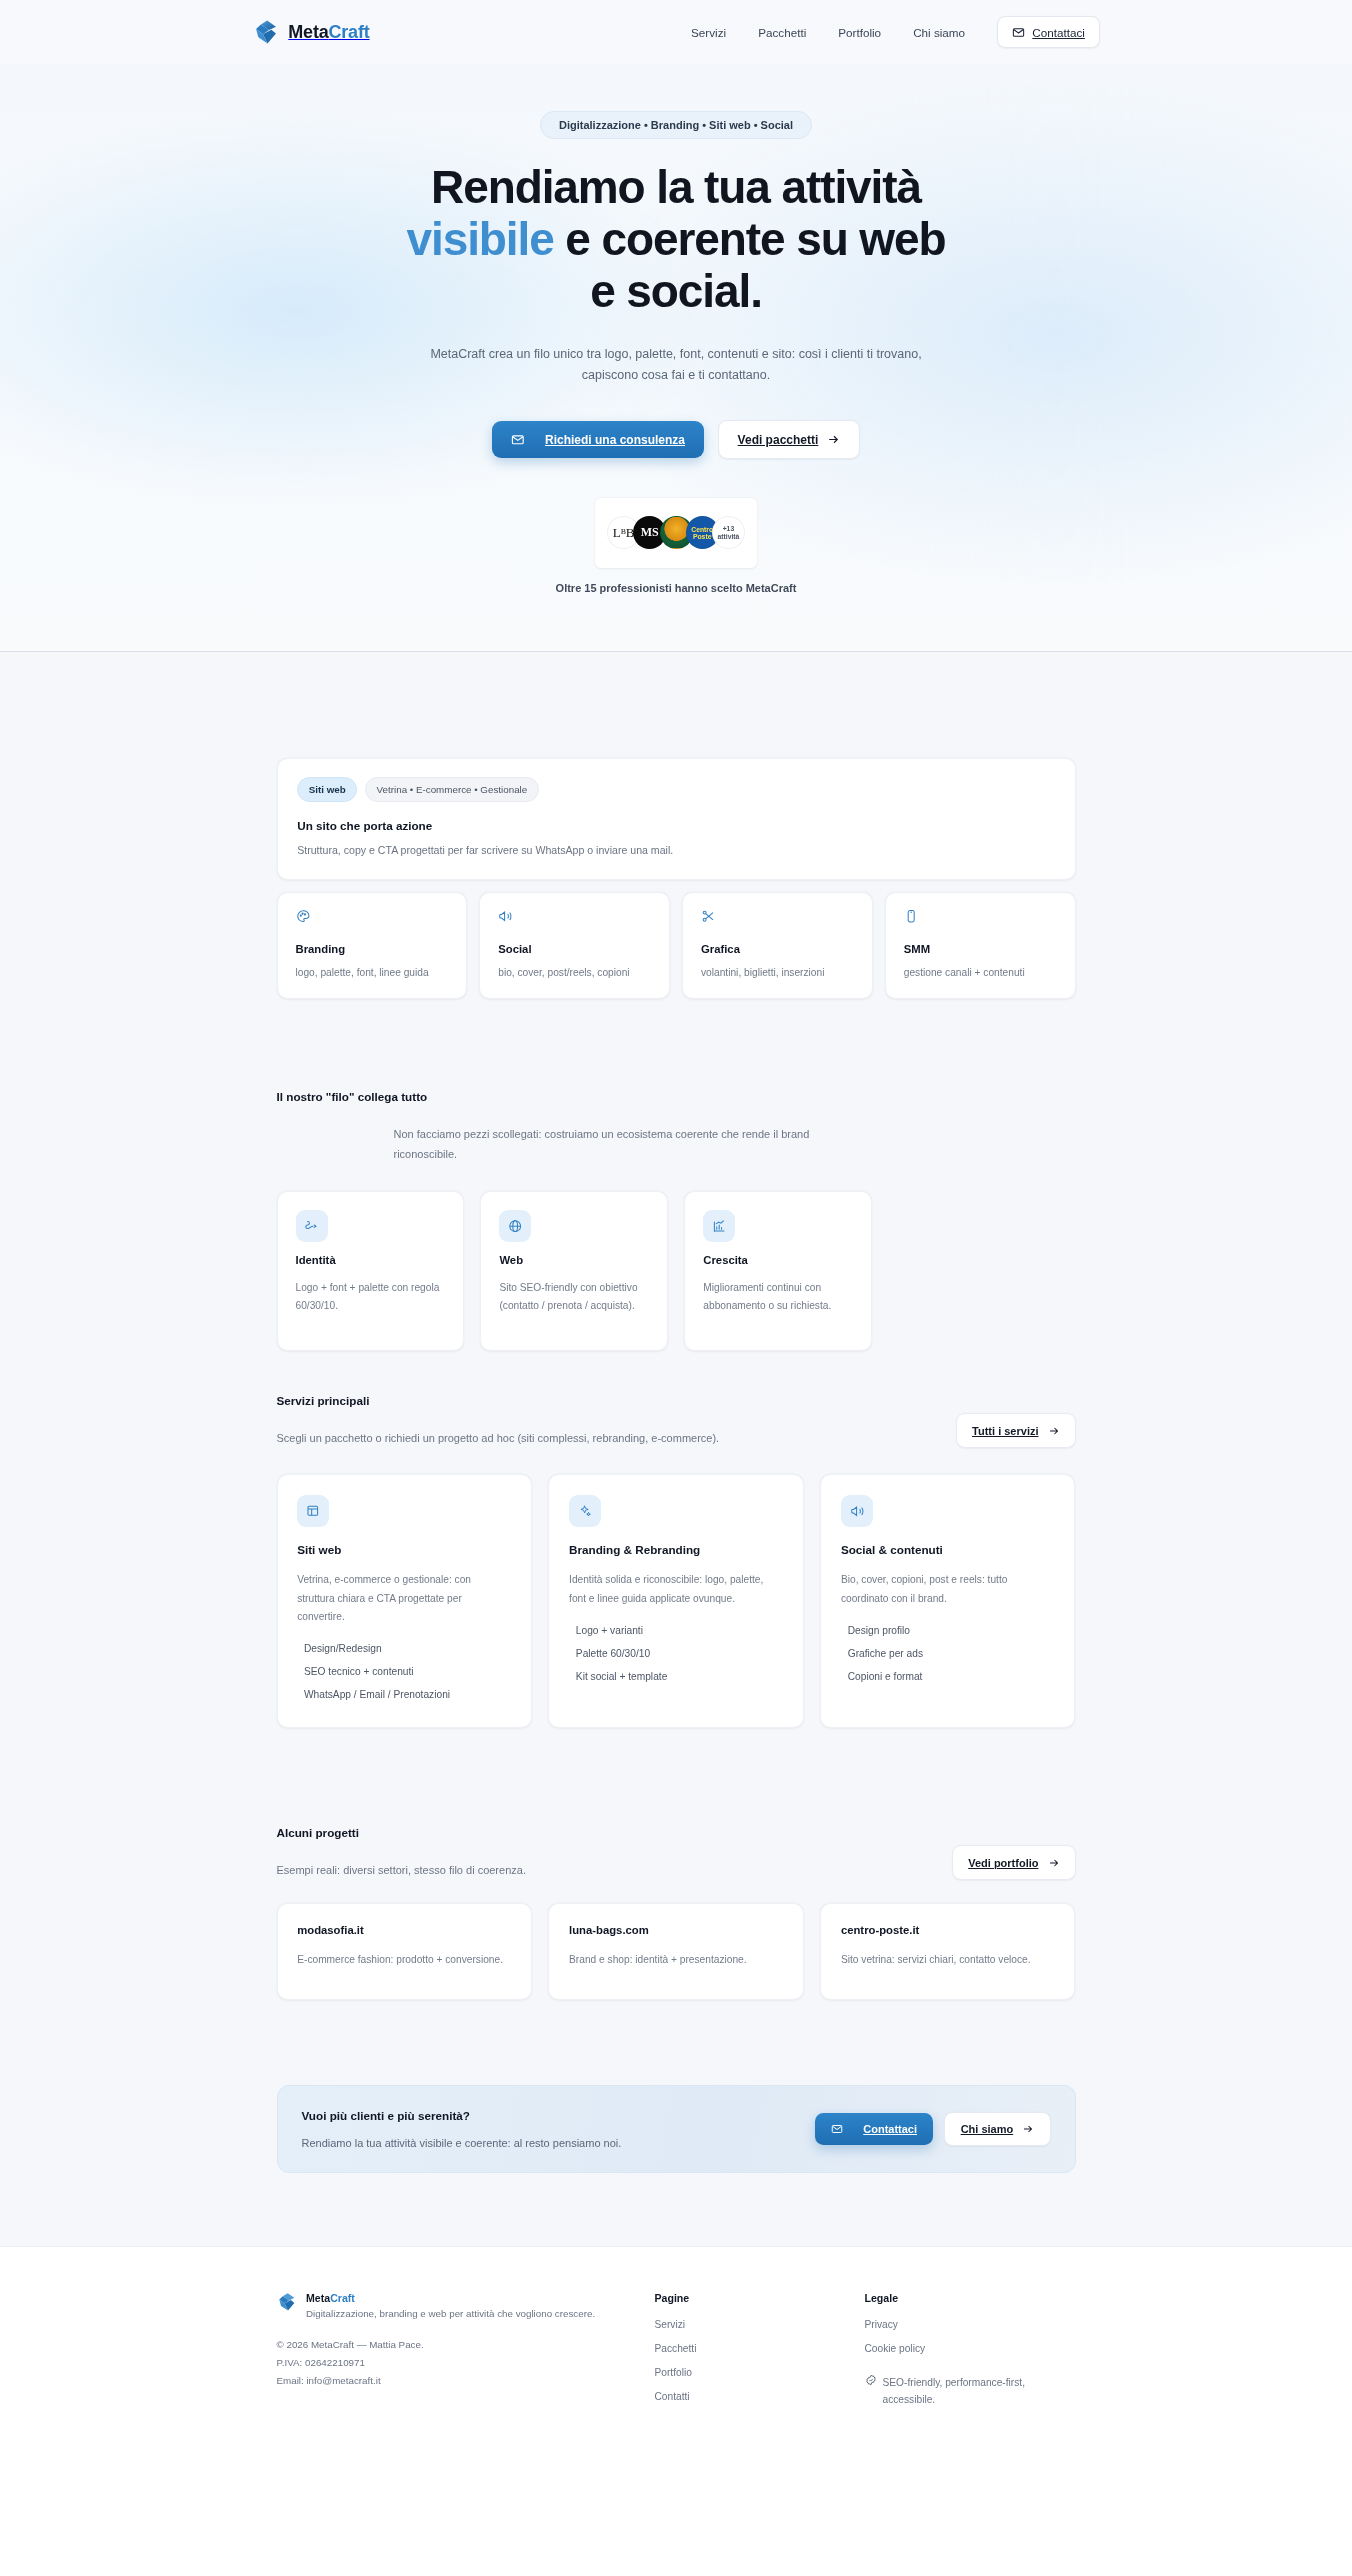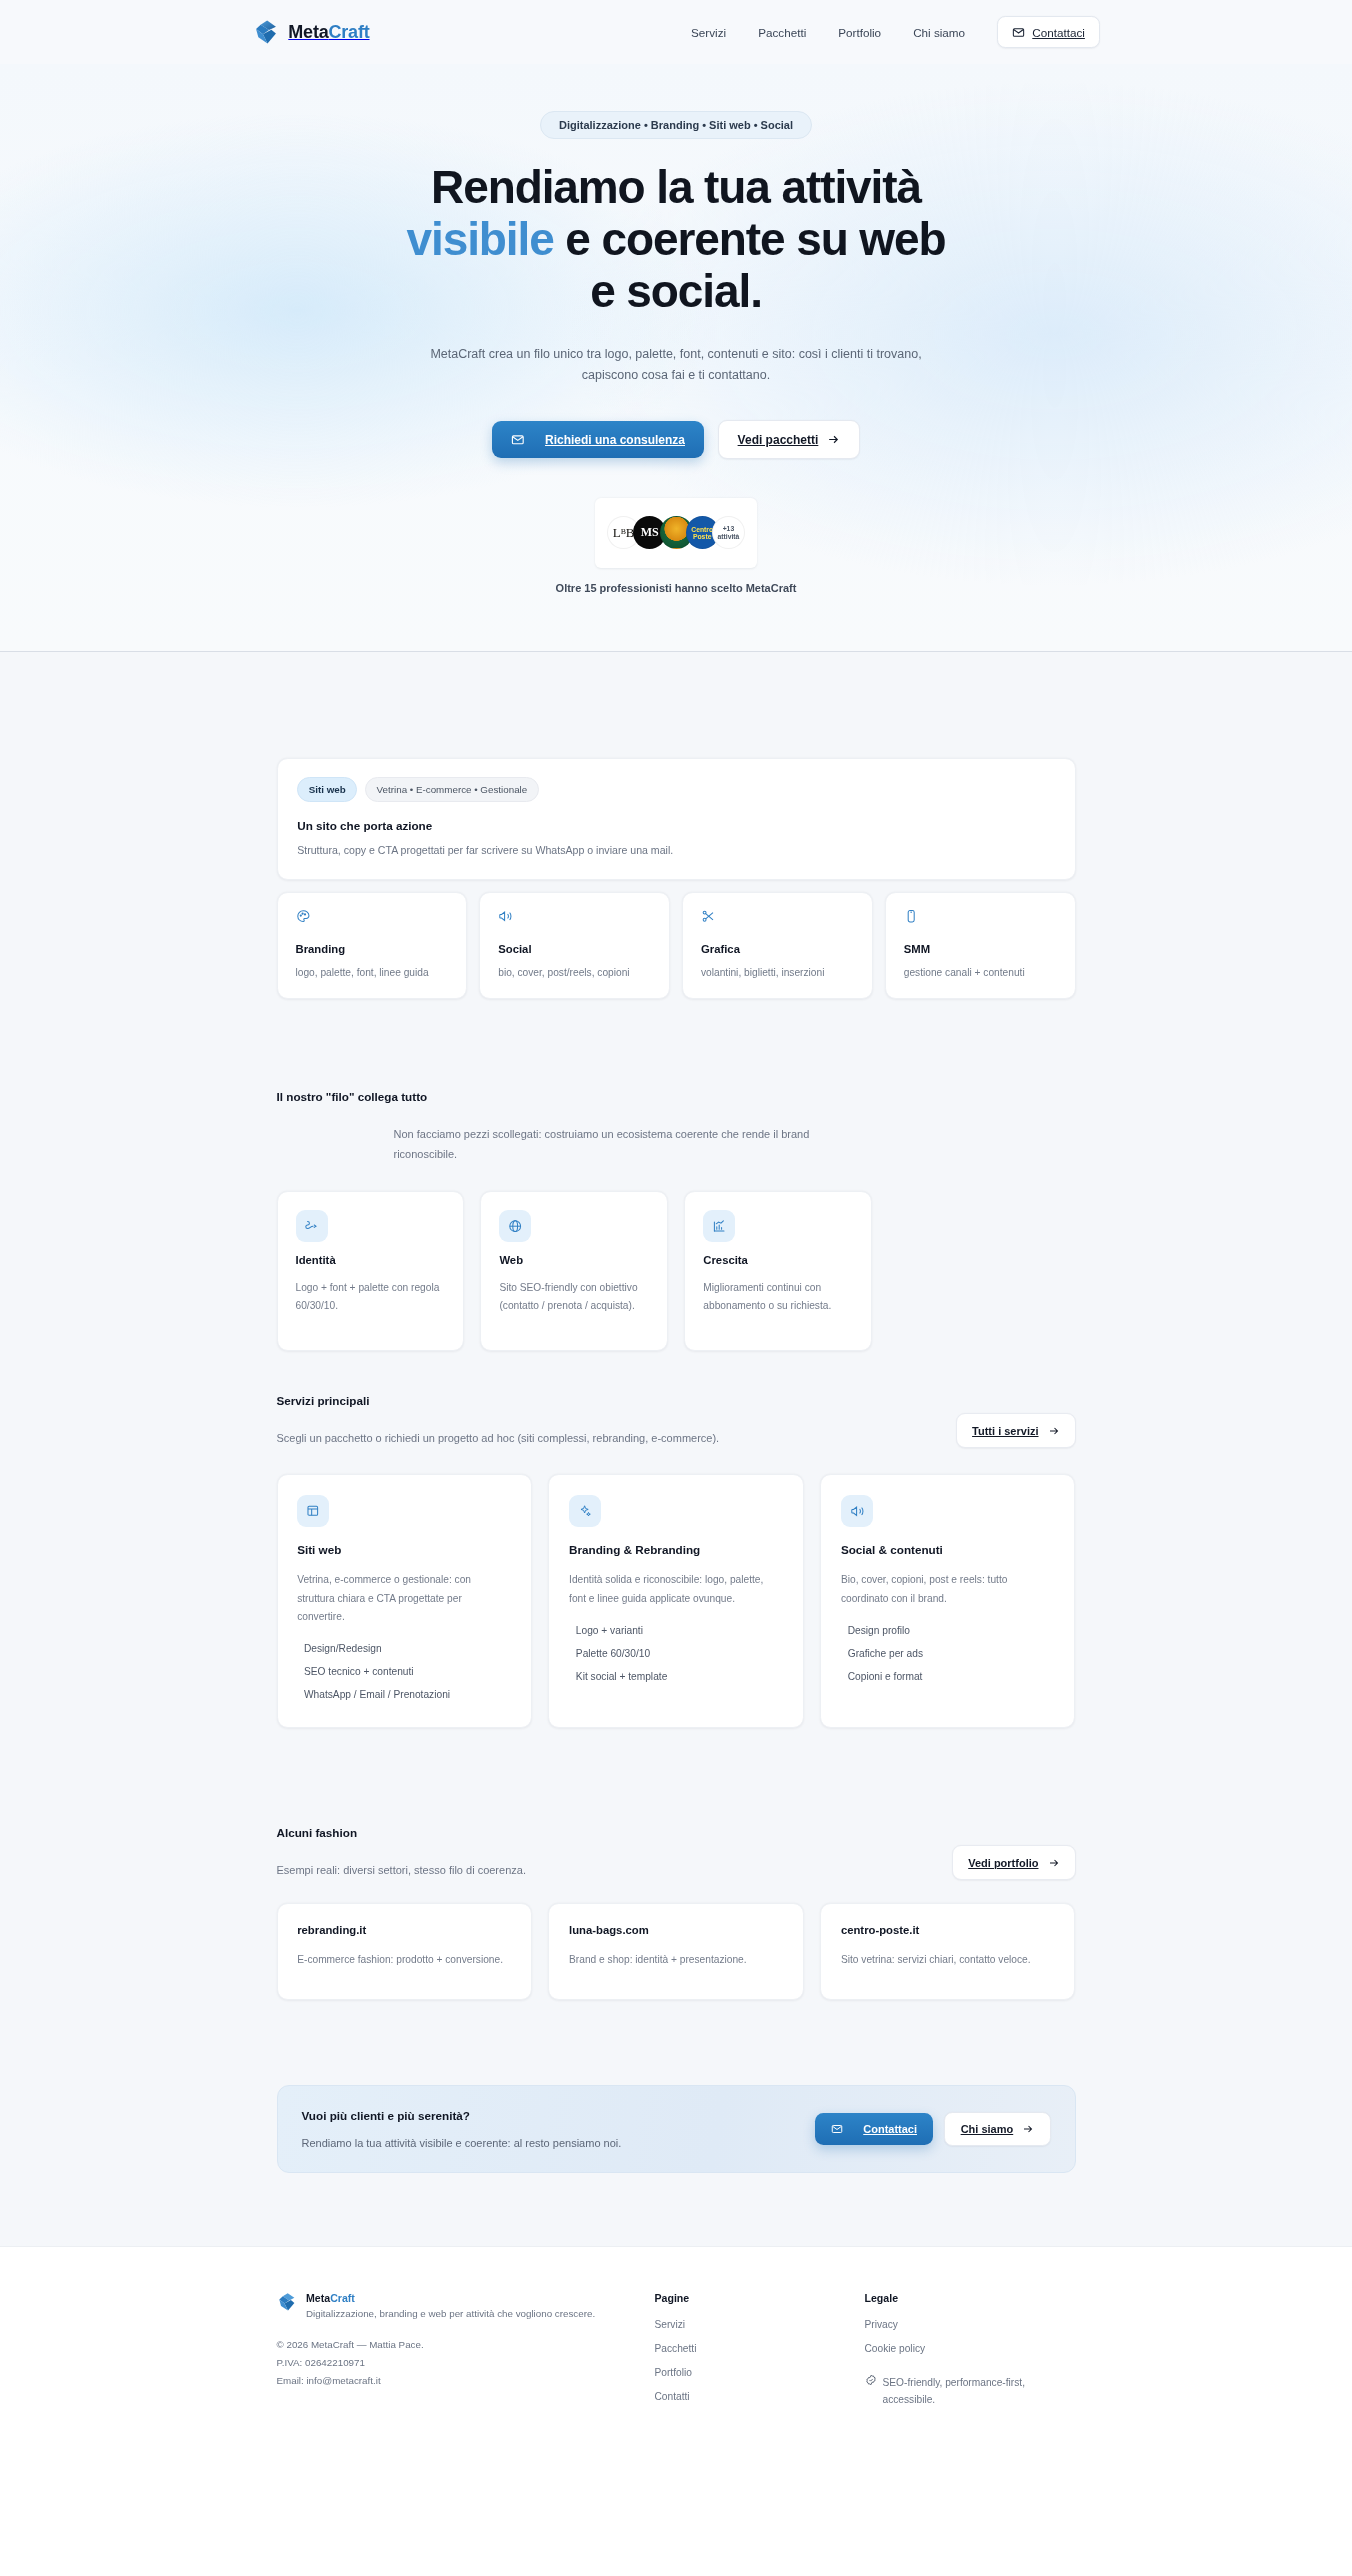--- a/index.html
+++ b/index.html
@@ -520,36 +520,36 @@
             <li>Grafiche per ads</li>
             <li>Copioni e format</li>
           </ul>
         </div>
       </div>
     </div>
 
     <div class="wrap proj">
       <div class="serv-head">
         <div class="serv-left">
-          <div class="sec-h">Alcuni fashion</div>
+          <div class="sec-h">Alcuni progetti</div>
           <div class="sec-p">Esempi reali: diversi settori, stesso filo di coerenza.</div>
         </div>
         <a class="link-btn" href="#">
           <span>Vedi portfolio</span>
           <span class="ico">
             <svg width="12" height="12" viewBox="0 0 24 24" fill="none" stroke="#121826" stroke-width="2.1">
                 <path d="M4 12h15M13 6l6 6-6 6"></path>
               </svg>
           </span>
         </a>
       </div>
 
       <div class="proj-grid">
         <div class="card proj-card">
-          <div class="proj-t">rebranding.it</div>
+          <div class="proj-t">modasofia.it</div>
           <div class="proj-d">E-commerce fashion: prodotto + conversione.</div>
         </div>
         <div class="card proj-card">
           <div class="proj-t">luna-bags.com</div>
           <div class="proj-d">Brand e shop: identità + presentazione.</div>
         </div>
         <div class="card proj-card">
           <div class="proj-t">centro-poste.it</div>
           <div class="proj-d">Sito vetrina: servizi chiari, contatto veloce.</div>
         </div>

